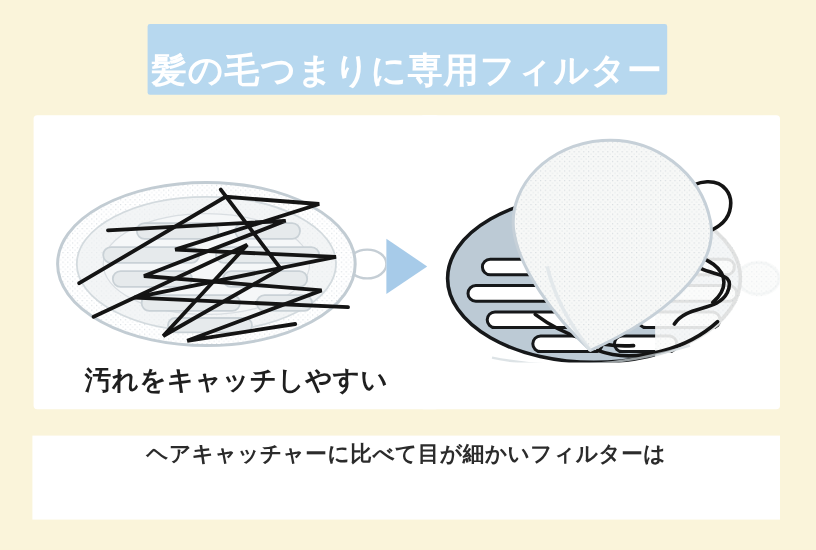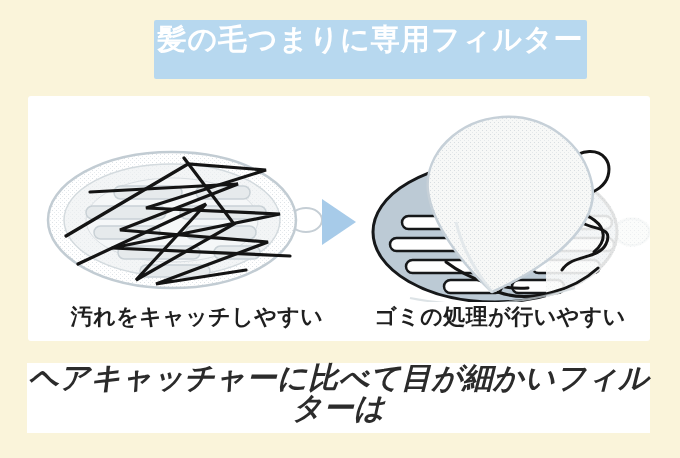--- a/index.html
+++ b/index.html
@@ -19,24 +19,23 @@
   .stage{
     position:relative;
     width:680px;height:458px;
     background:var(--background);
     overflow:hidden;
   }
   .banner{
     position:absolute;left:123px;top:20px;width:433px;height:59px;
     background:var(--header-bg);
     color:var(--header-text);
-    display:flex;align-items:flex-start;justify-content:center;
+    display:flex;align-items:flex-end;justify-content:center;
     font-size:29px;font-weight:700;letter-spacing:1px;
     border-radius:2px;
-    margin-left:31px;
   }
   .panel{
     position:absolute;top:96px;height:245px;
     background:var(--panel-bg);
     border-radius:3px;
   }
   .panel-left{left:28px;width:338px;}
   .panel-right{left:350px;width:300px;}
   .panel svg{position:absolute;top:6px;left:0;}
   .caption{
@@ -51,25 +50,24 @@
     width:0;height:0;
     border-top:23px solid transparent;
     border-bottom:23px solid transparent;
     border-left:34px solid var(--arrow);
     z-index:5;
   }
   .footer-box{
     position:absolute;left:27px;top:363px;width:623px;height:70px;
     background:var(--panel-bg);
     display:flex;flex-direction:column;align-items:center;justify-content:flex-start;
-    font-size:30px;font-weight:700;line-height:30px;
+    font-size:18px;font-weight:700;line-height:30px;
     color:var(--footer-text);
     text-align:center;
     letter-spacing:0.5px;
-    font-style:italic;
   }
 </style>
 </head>
 <body>
 
 <div class="stage">
 
   <div class="banner">
     <span>髪の毛つまりに専用フィルター</span>
   </div>
@@ -149,20 +147,19 @@
           <path d="M148,190 C180,202 224,188 248,166"></path>
           <path d="M96,160 C120,178 150,188 178,186"></path>
         </g>
         <path d="M60,196 Q140,212 225,186" fill="none" stroke="#cfd7dc" stroke-width="2" opacity="0.7"></path>
         <g>
           <path d="M142,190 C112,162 82,122 78,89 C74,52 108,18 152,15 C196,12 234,42 242,82 C250,124 200,164 142,190 Z" fill="url(#dotsR)" stroke="#c6d0d8" stroke-width="2.5" stroke-linejoin="round"></path>
           <path d="M142,190 C126,170 112,146 106,120" fill="none" stroke="#dfe5e9" stroke-width="3" opacity="0.8"></path>
         </g>
       </g>
     </svg>
-    <div class="caption">ゴミの処理が行いやすい</div>
   </div>
 
   <div class="footer-box">
     <div>ヘアキャッチャーに比べて目が細かいフィルターは</div>
   </div>
 
 </div>
 
 </body></html>

